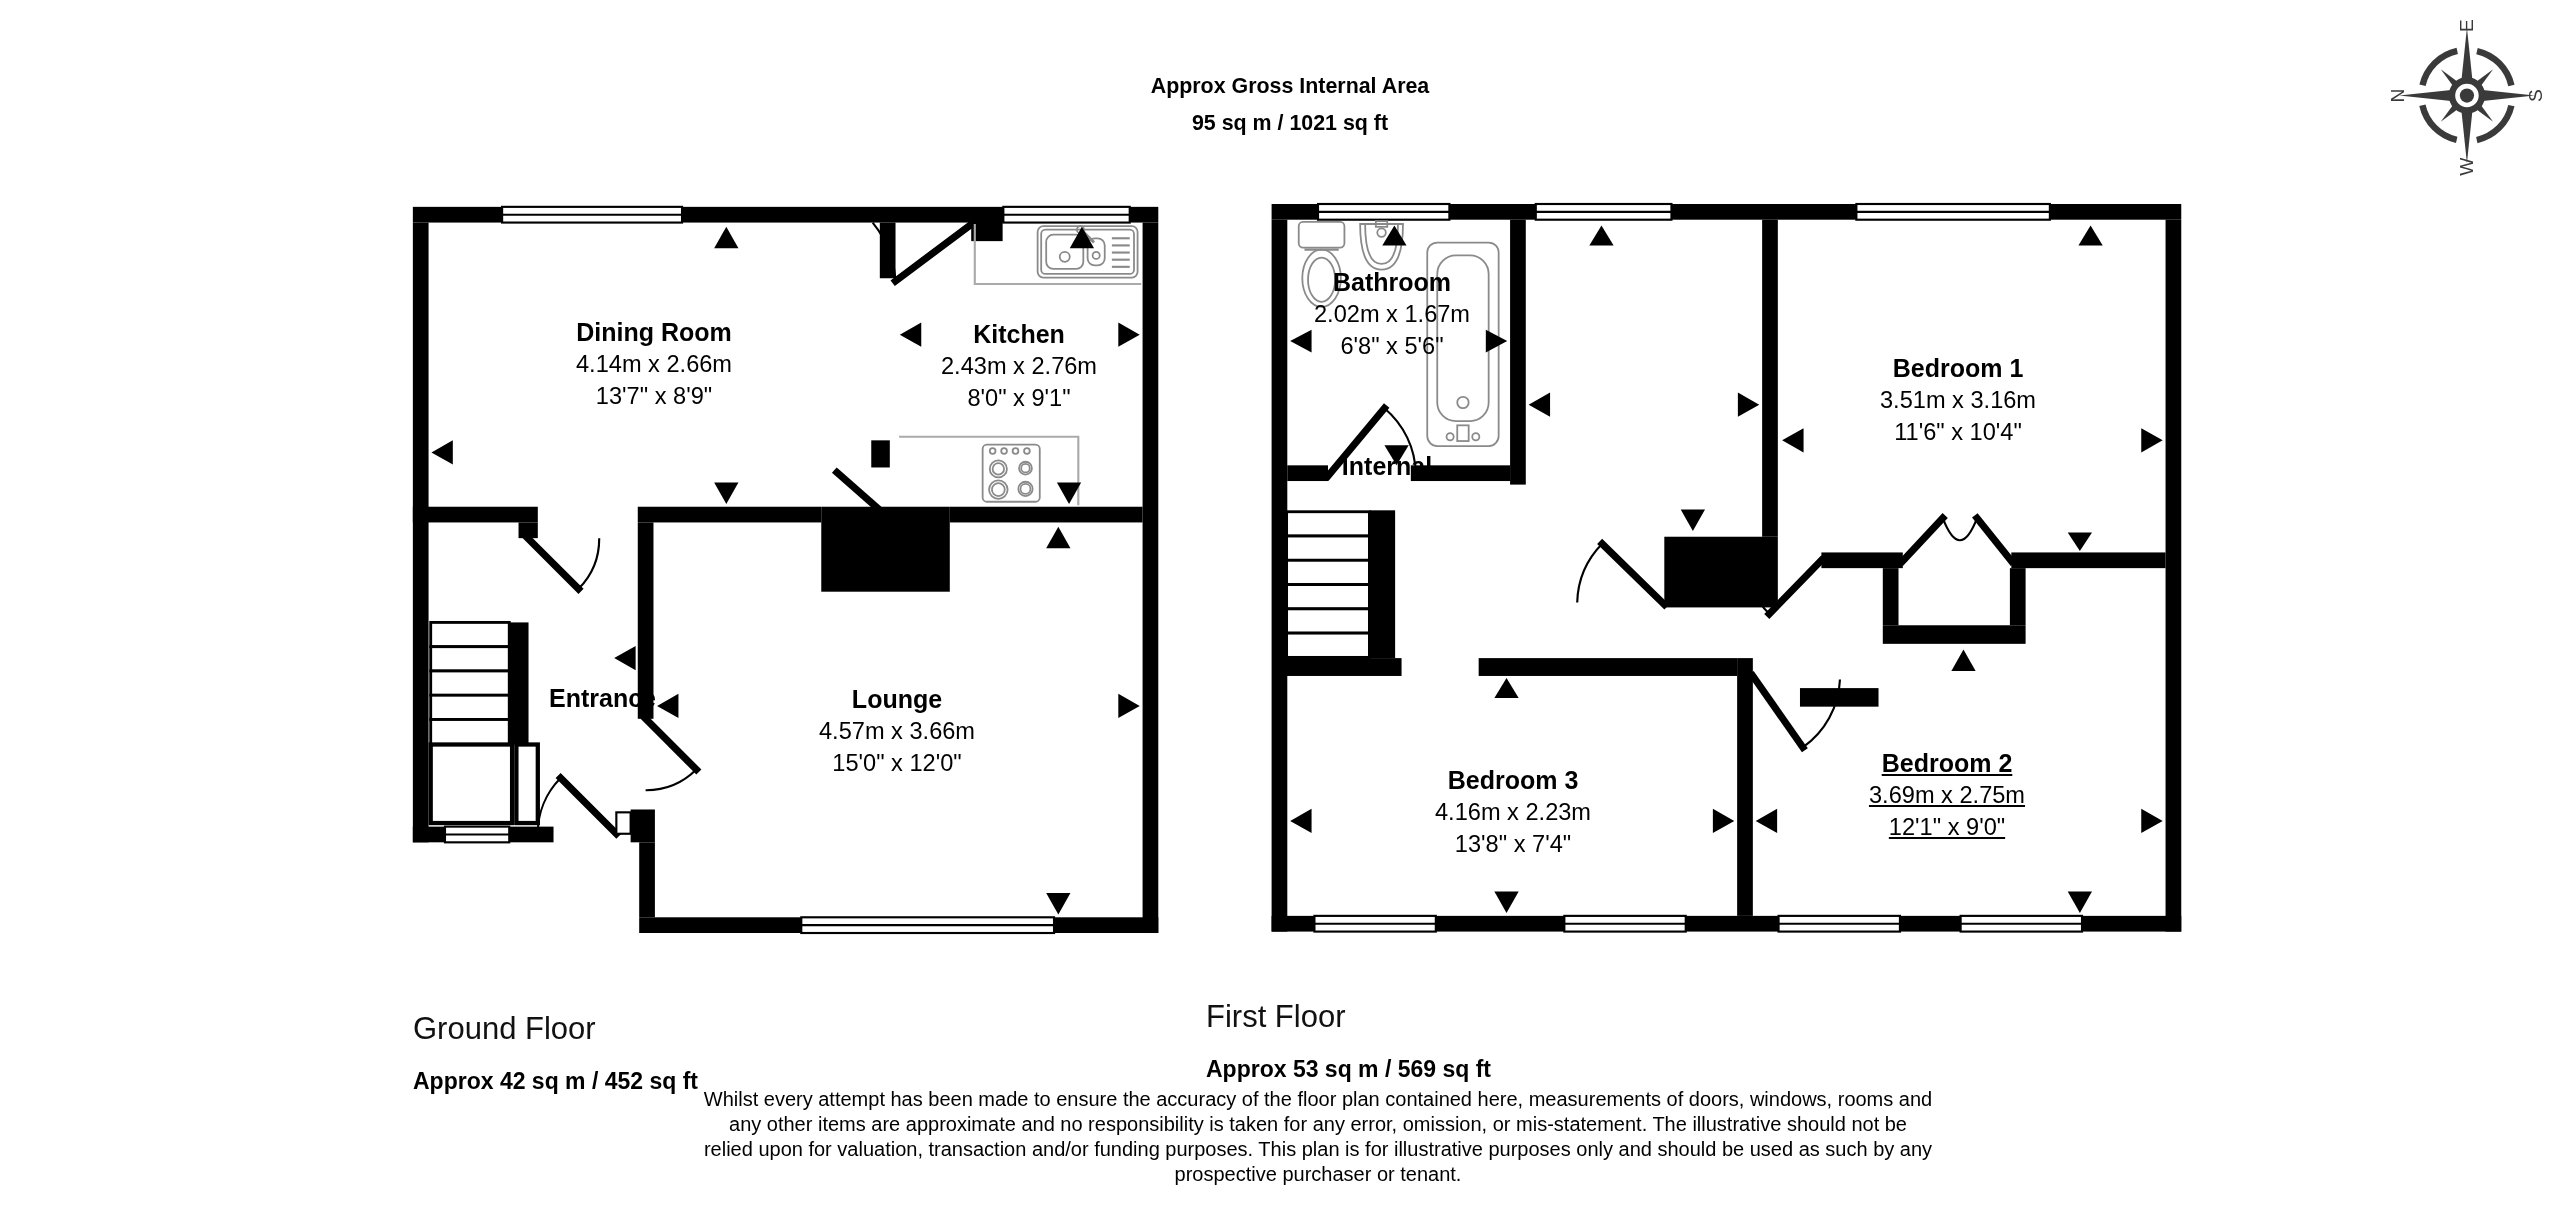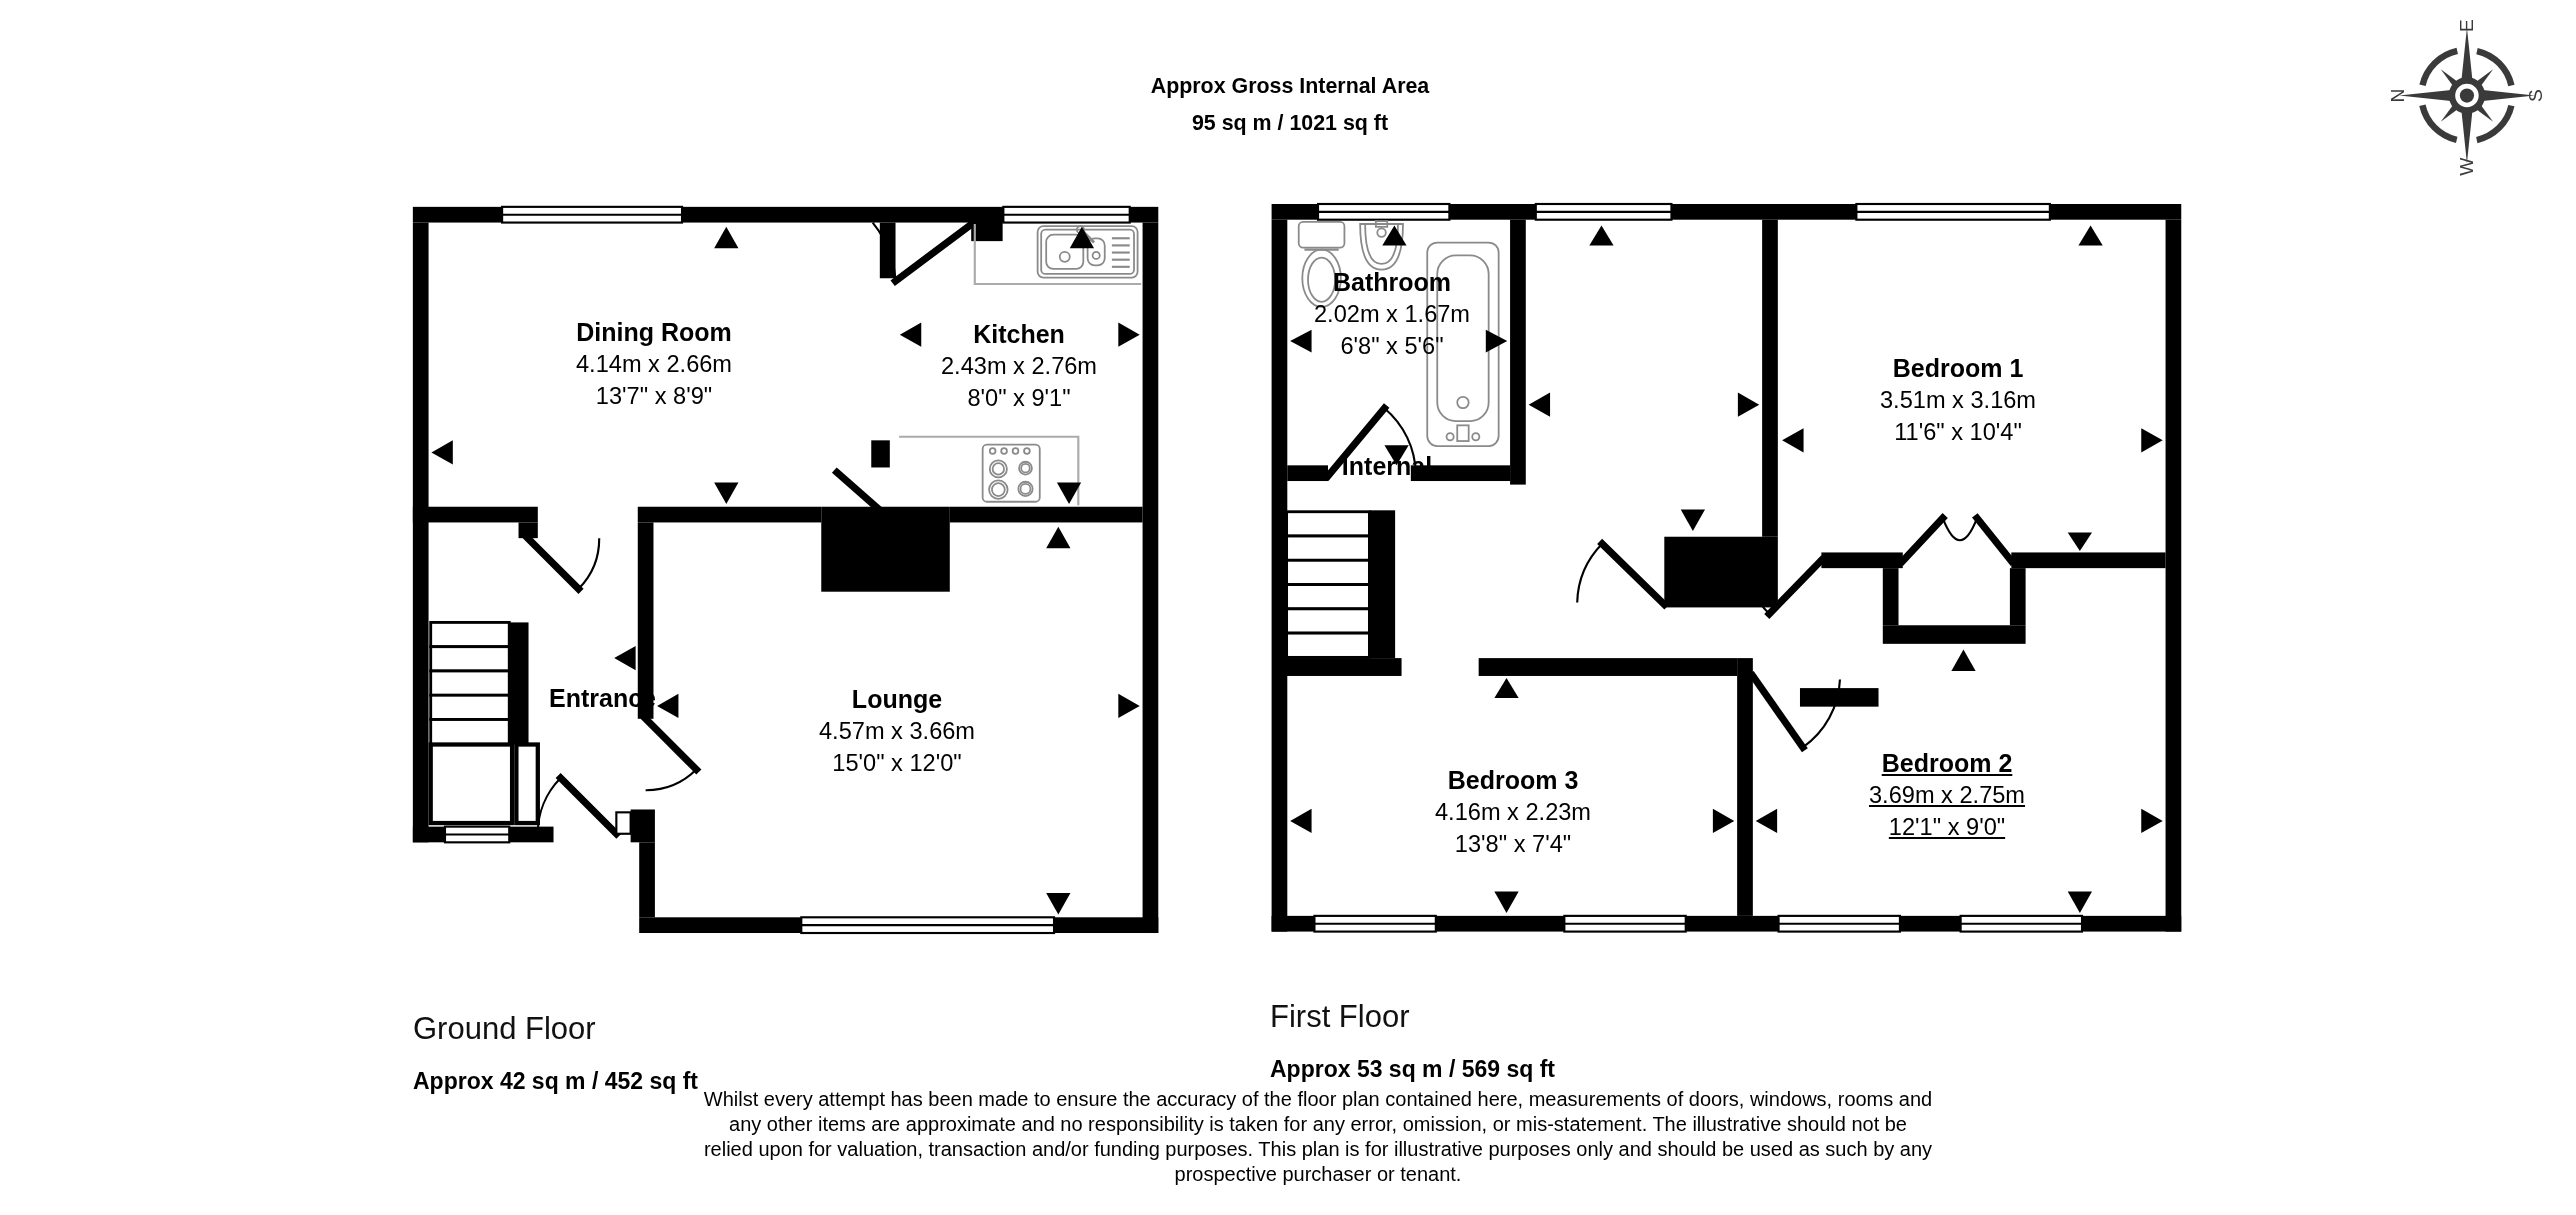--- a/index.html
+++ b/index.html
@@ -353,21 +353,21 @@
   <div class="abs room-label" style="left:1947px;top:795px;text-decoration:underline;">
     <span class="room-name">Bedroom 2</span>
     <span class="room-dim">3.69m x 2.75m</span>
     <span class="room-dim">12'1" x 9'0"</span>
   </div>
 
   <div class="abs" style="left:413px;top:999px;margin-top:12px;">
     <div class="floor-name">Ground Floor</div>
     <div class="floor-area">Approx 42 sq m / 452 sq ft</div>
   </div>
-  <div class="abs" style="left:1270px;top:999px;">
+  <div class="abs" style="left:1206px;top:999px;">
     <div class="floor-name">First Floor</div>
     <div class="floor-area">Approx 53 sq m / 569 sq ft</div>
   </div>
 
   <div class="abs center-block" style="left:1318px;top:1087px;">
     <div class="disclaimer-line">Whilst every attempt has been made to ensure the accuracy of the floor plan contained here, measurements of doors, windows, rooms and</div>
     <div class="disclaimer-line">any other items are approximate and no responsibility is taken for any error, omission, or mis-statement. The illustrative should not be</div>
     <div class="disclaimer-line">relied upon for valuation, transaction and/or funding purposes. This plan is for illustrative purposes only and should be used as such by any</div>
     <div class="disclaimer-line">prospective purchaser or tenant.</div>
   </div>

